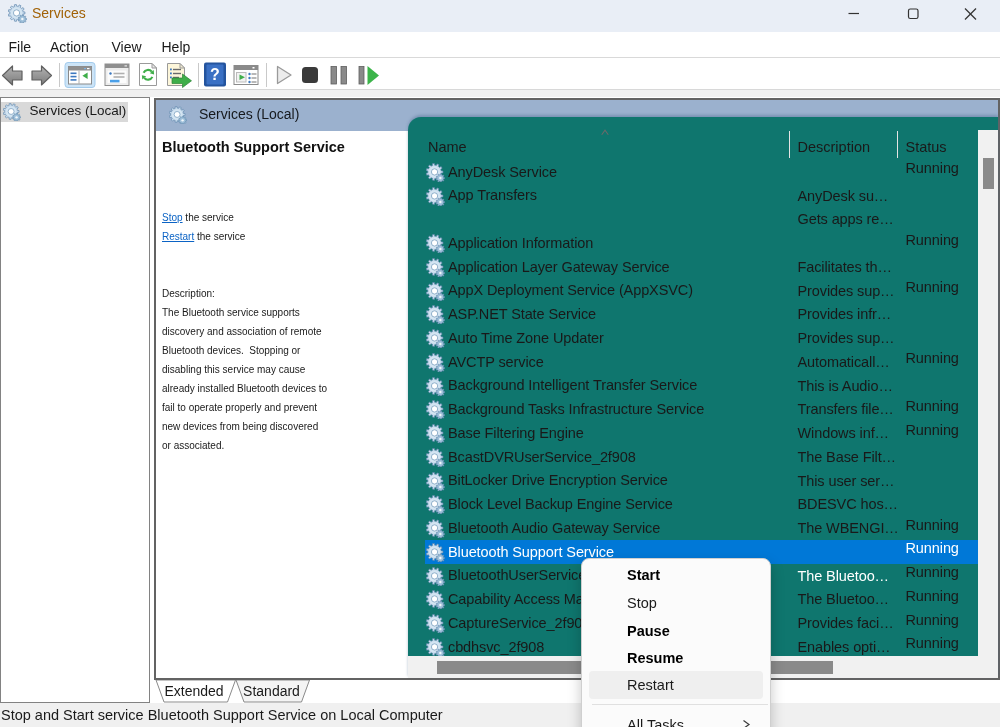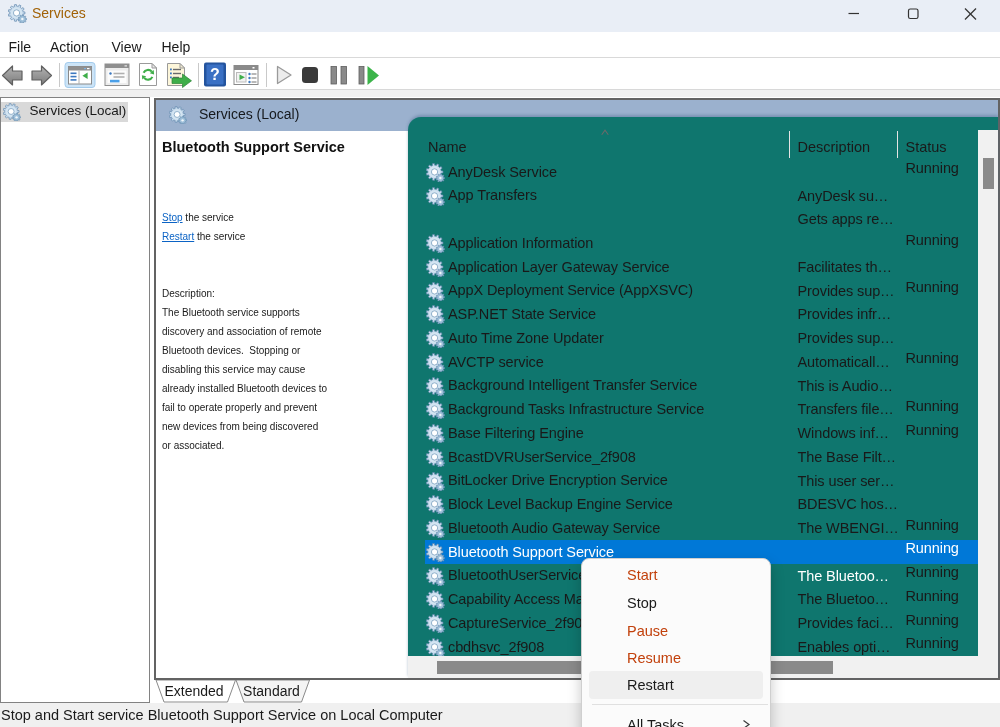--- a/index.html
+++ b/index.html
@@ -45,21 +45,21 @@
 #vthumb { position:absolute; left:575.3px; top:41.3px; width:11.2px; height:30.8px; background:#8a8a8a; }
 #hscroll { position:absolute; left:0px; top:539px; width:590px; height:21.5px; background:#f1f1f1; }
 #hthumb { position:absolute; left:29.5px; top:543.5px; width:396px; height:13.8px; background:#8a8a8a; }
 
 #tabstrip { position:absolute; left:149.5px; top:679.5px; width:850.5px; height:23.5px; background:#ededed; z-index:-1; }
 #statusbar { position:absolute; left:0; top:703px; width:1000px; height:24px; background:#f0f0f0; }
 #statusbar .t { position:absolute; left:1px; top:4px; font-size:14.5px; color:#1a1a1a; }
 
 #ctxmenu { position:absolute; left:581px; top:558px; width:189.5px; height:185px; background:#fbfbfb; border:1px solid #cfcfcf; border-radius:8px; box-shadow:0 6px 14px rgba(0,0,0,0.22); font-size:14.5px; color:#1a1a1a; }
 .mi { position:absolute; left:45px; line-height:17px; }
-.mi.dis { color:#c2410c; }
+.mi.dis { color:#000000;font-weight:bold; }
 #mihl { position:absolute; left:7px; top:112px; width:174px; height:28px; background:#efefef; border-radius:4px; }
 #misep { position:absolute; left:10px; top:144.5px; width:176px; height:1px; background:#e0e0e0; }
 </style></head>
 <body>
 <svg width="0" height="0" style="position:absolute">
 <defs>
 <g id="gear">
 <path d="M15.81,7.40 L16.01,8.29 L17.84,8.36 L17.84,10.44 L16.01,10.51 L15.81,11.40 L15.50,12.26 L17.00,13.30 L15.87,15.05 L14.30,14.13 L13.65,14.77 L12.92,15.32 L13.62,17.01 L11.73,17.87 L10.90,16.24 L10.01,16.43 L9.10,16.50 L8.77,18.30 L6.71,18.00 L6.90,16.18 L6.05,15.86 L5.25,15.43 L4.00,16.76 L2.43,15.40 L3.57,13.97 L3.03,13.24 L2.58,12.44 L0.81,12.89 L0.23,10.89 L1.96,10.31 L1.90,9.40 L1.96,8.49 L0.23,7.91 L0.81,5.91 L2.58,6.36 L3.03,5.56 L3.57,4.83 L2.43,3.40 L4.00,2.04 L5.25,3.37 L6.05,2.94 L6.90,2.62 L6.71,0.80 L8.77,0.50 L9.10,2.30 L10.01,2.37 L10.90,2.56 L11.73,0.93 L13.62,1.79 L12.92,3.48 L13.65,4.03 L14.30,4.67 L15.87,3.75 L17.00,5.50 L15.50,6.54 Z" fill="#c6daec" stroke="#5f87ac" stroke-width="0.7"></path>
 <circle cx="9.0" cy="9.4" r="5.9" fill="#d4e5f2"></circle>
 <circle cx="9.0" cy="9.4" r="3.3" fill="#ffffff" stroke="#7fa3c2" stroke-width="0.9"></circle>

